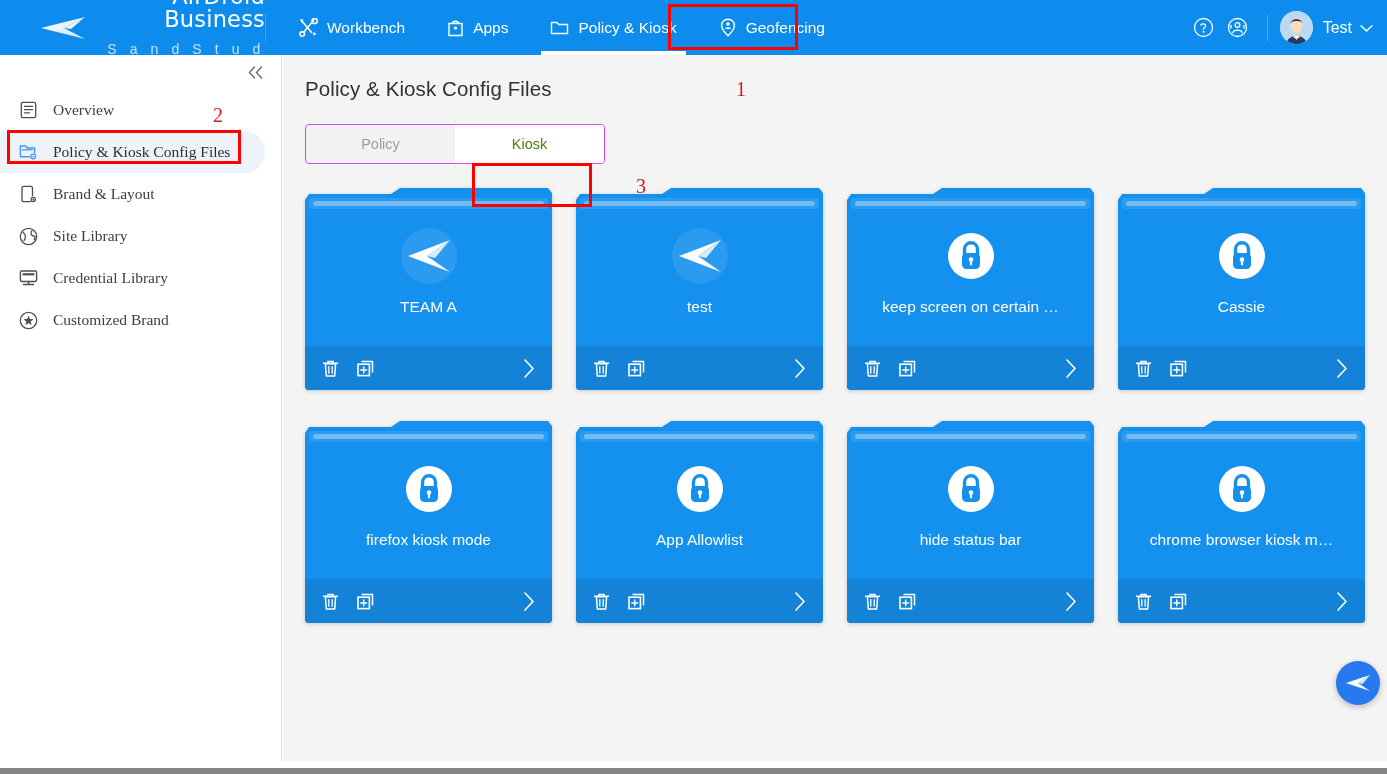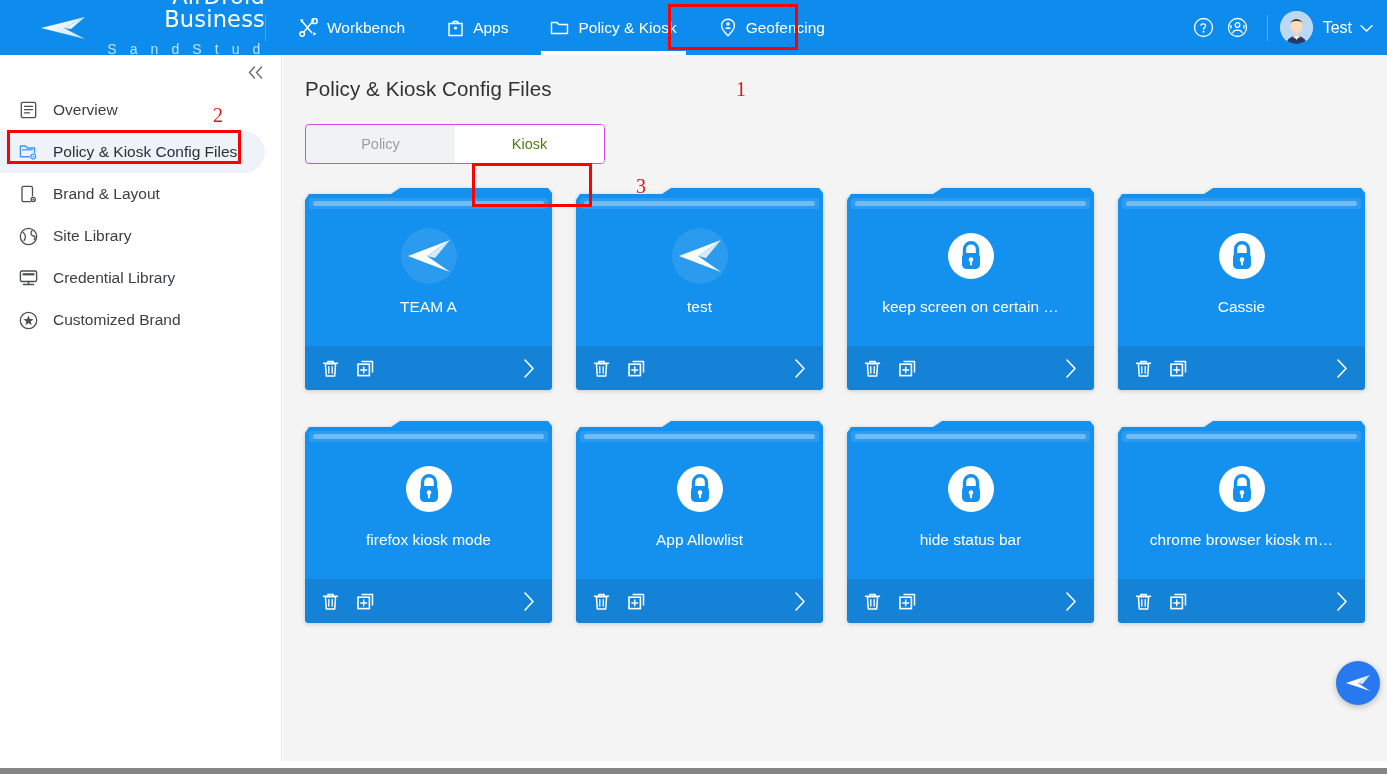--- a/index.html
+++ b/index.html
@@ -69,21 +69,21 @@
     color: #6b7076; font-size: 17px; cursor: pointer;
   }
   .side-list { padding-top: 34px; }
   .side-item {
     position: relative;
     display: flex; align-items: center; gap: 14px;
     height: 42px; margin-bottom: 0;
     padding-left: 17px; cursor: pointer;
   }
   .side-item .sic { width: 22px; display: flex; justify-content: center; flex: none; }
-  .side-label { font-size: 15.5px; color: #3c4043; white-space: nowrap; }
+  .side-label { font-size: 15.5px; color: #3c4043; white-space: nowrap; font-family: Liberation Serif, serif; }
   .side-item.active {
     background: #eef3f9;
     border-top-right-radius: 21px; border-bottom-right-radius: 21px;
     width: 265px;
   }
   .side-item.active .side-label { color: #2b2f33; }
 
   
   .main {
     position: absolute; left: 283px; top: 55px;

